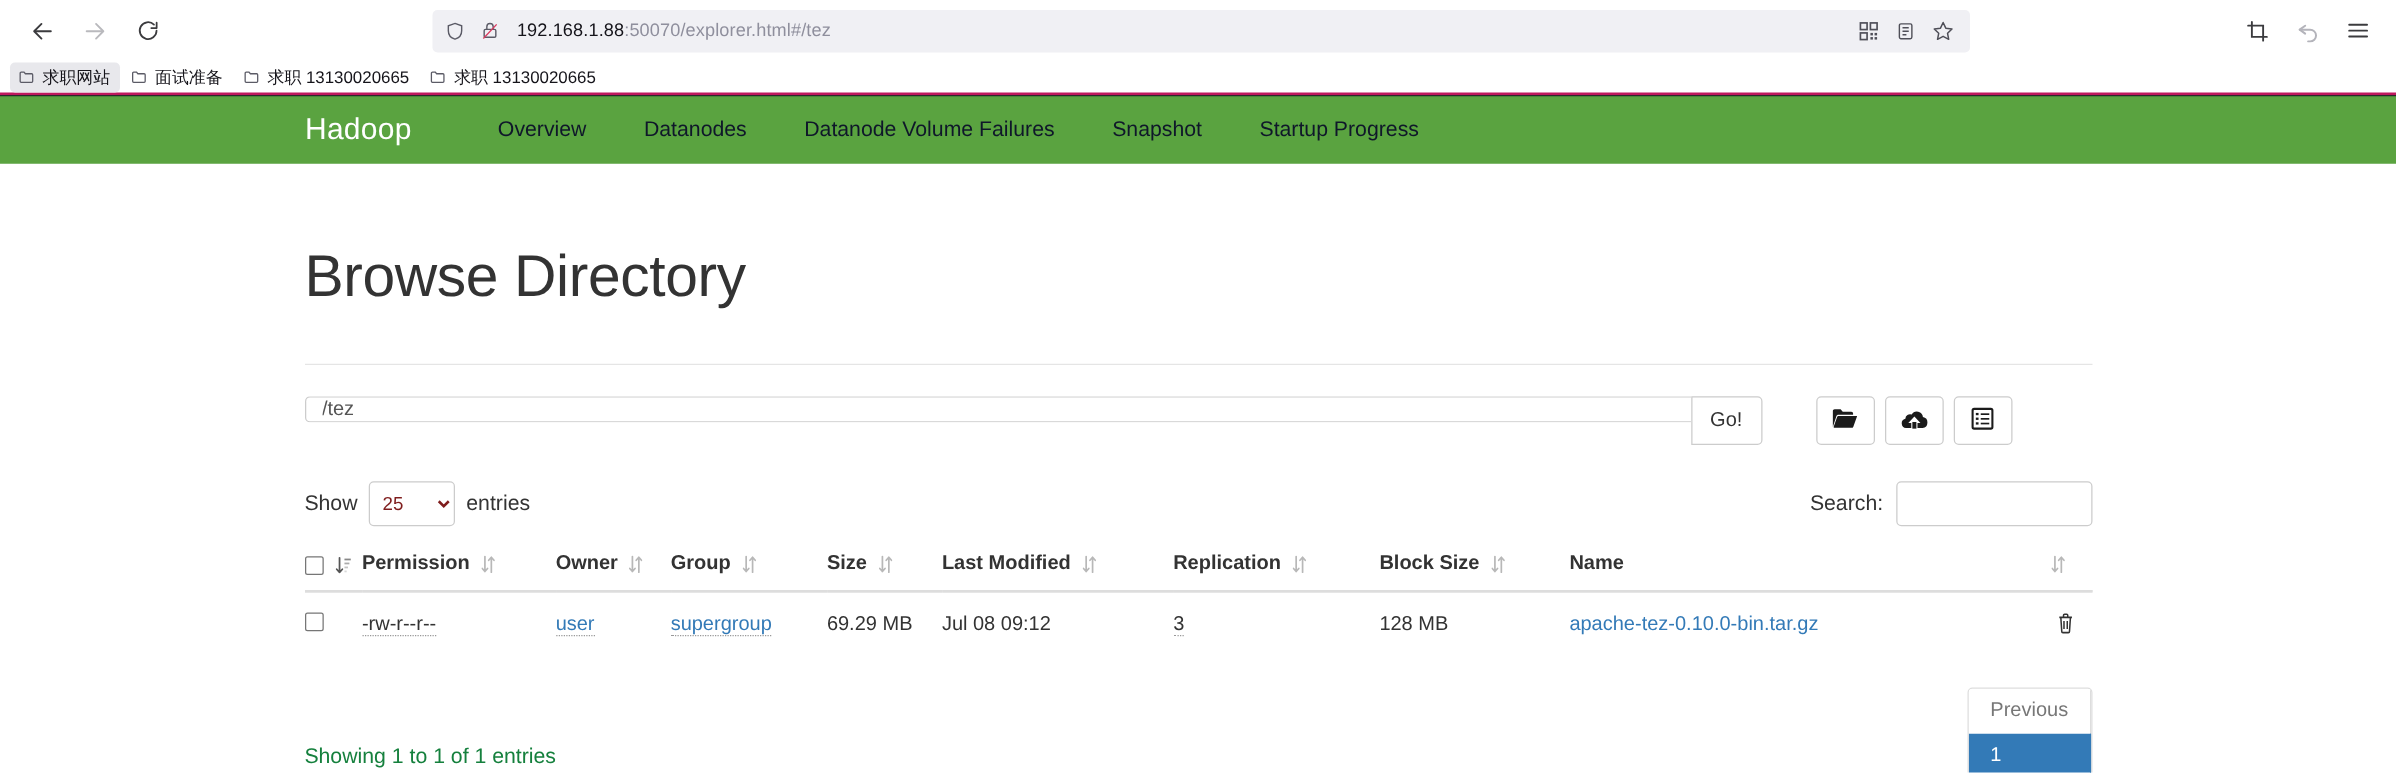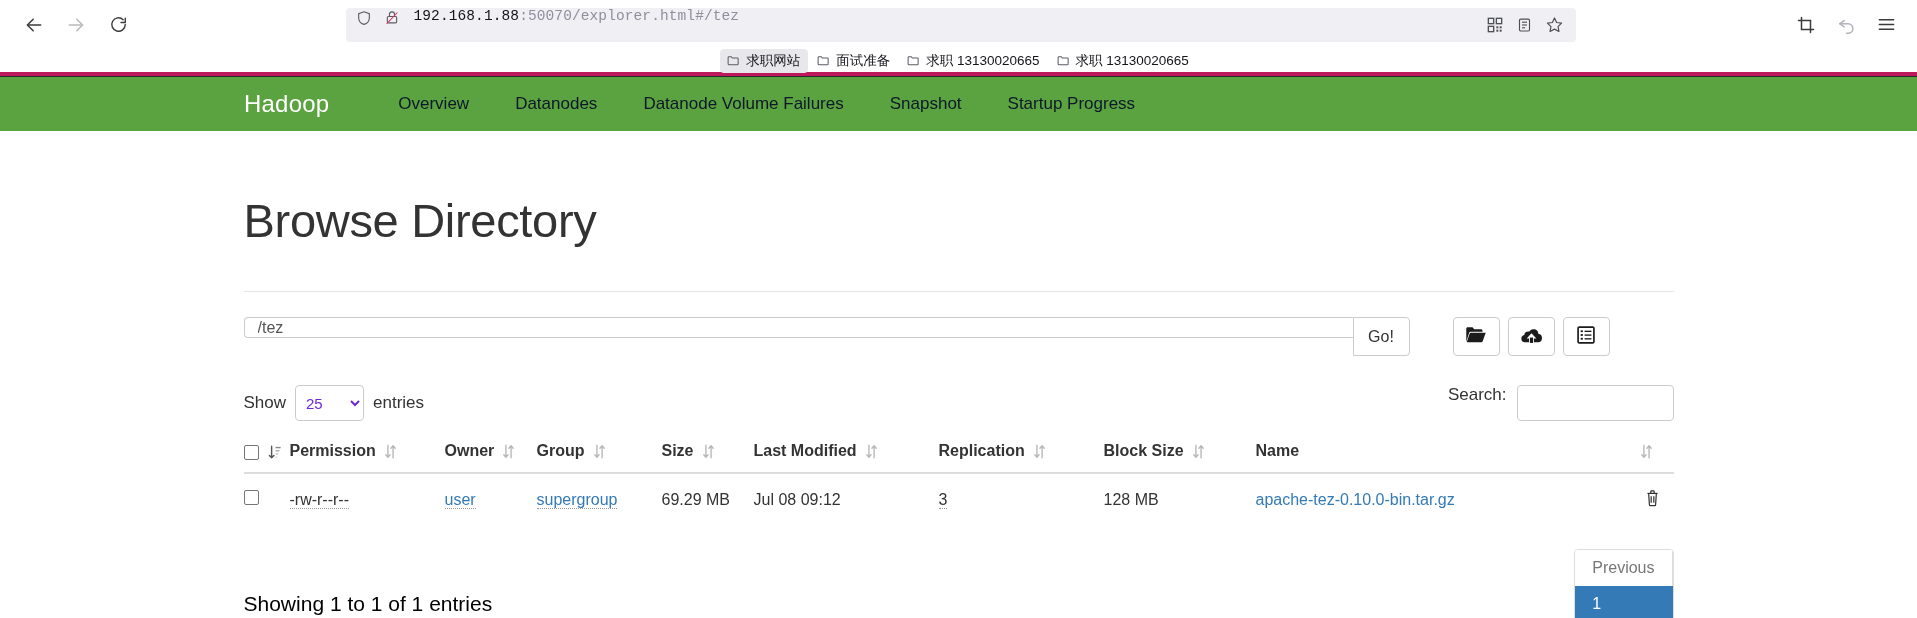--- a/index.html
+++ b/index.html
@@ -38,23 +38,23 @@
     display: flex;
     justify-content: center;
     padding: 0 6px;
   }
   #urlbar {
     width: 1230px;
     height: 34px;
     background: #f0f0f4;
     border-radius: 4px;
     display: flex;
+    align-items: center;
     padding: 0 8px;
     gap: 8px;
-    font-family: Liberation Mono, monospace;
   }
   #urlbar .u-icon {
     width: 20px; height: 20px;
     display: flex; align-items: center; justify-content: center;
     color: #5b5b66;
     flex: none;
   }
   #url-text {
     flex: 1 1 auto;
     font-size: 14.5px;
@@ -93,22 +93,21 @@
   #toolbar-right .t-btn.dim { color: #b4b4bb; }
 
   
   #bookmarks-row {
     height: 27px;
     display: flex;
     align-items: center;
     padding: 0 8px;
     gap: 2px;
     background: #ffffff;
-    border-bottom: 4px solid #be185d;
-    justify-content: center;
+    border-bottom: 2px solid #be185d;
   }
   .bm {
     display: flex;
     align-items: center;
     gap: 6px;
     padding: 3px 8px 3px 6px;
     border-radius: 4px;
     font-size: 13.5px;
     color: #15141a;
     white-space: nowrap;
@@ -242,25 +241,26 @@
     color: #333333;
   }
   #entries-select {
     height: 36px;
     width: 69px;
     border: 1px solid #cccccc;
     border-radius: 4px;
     background: #ffffff;
     font-family: "Liberation Sans", sans-serif;
     font-size: 15px;
-    color: #6d28d9;
+    color: #7f1d1d;
     padding: 0 6px;
   }
   #search-box {
     display: flex;
+    align-items: center;
     gap: 10px;
     font-size: 17px;
     color: #333333;
   }
   #search-input {
     width: 157px;
     height: 36px;
     border: 1px solid #cccccc;
     border-radius: 4px;
     background: #ffffff;
@@ -321,21 +321,21 @@
     display: inline-block;
   }
 
   
   #footer-row {
     display: flex;
     align-items: center;
     justify-content: space-between;
     margin-top: 23px;
   }
-  #info-text { font-size: 21px; color: #000000; }
+  #info-text { font-size: 17px; color: #15803d; }
   #pagination {
     display: flex;
     border-radius: 4px;
     overflow: hidden;
     border: 1px solid #dddddd;
     flex-direction: column;
   }
   .pg {
     padding: 9px 17px;
     font-size: 16px;

